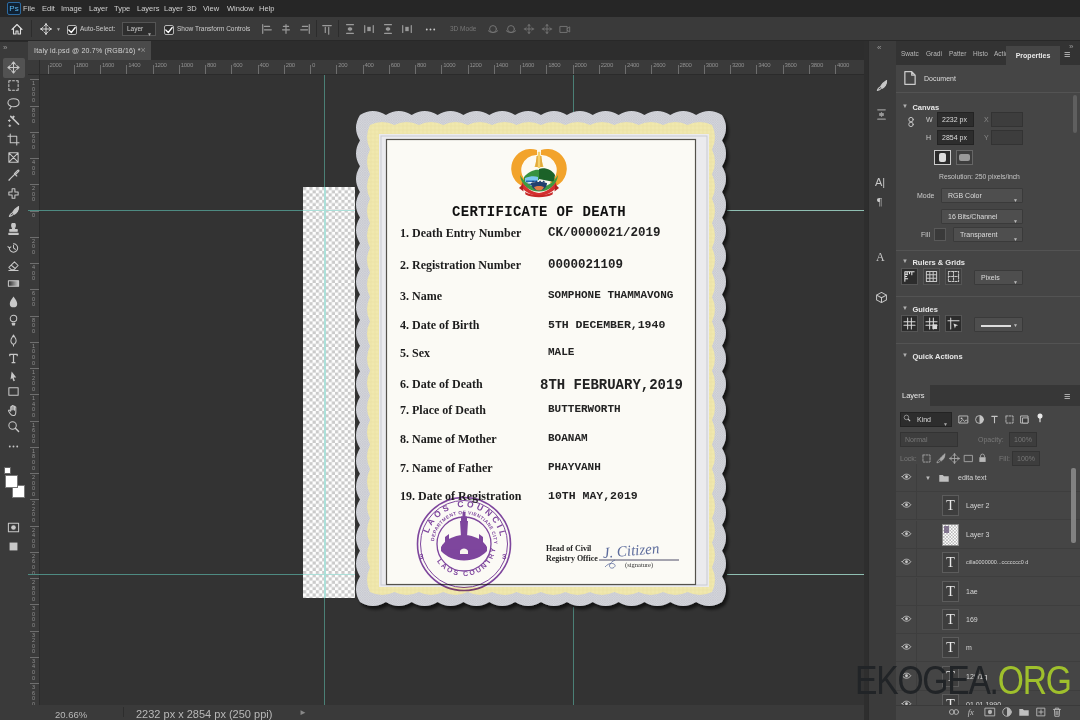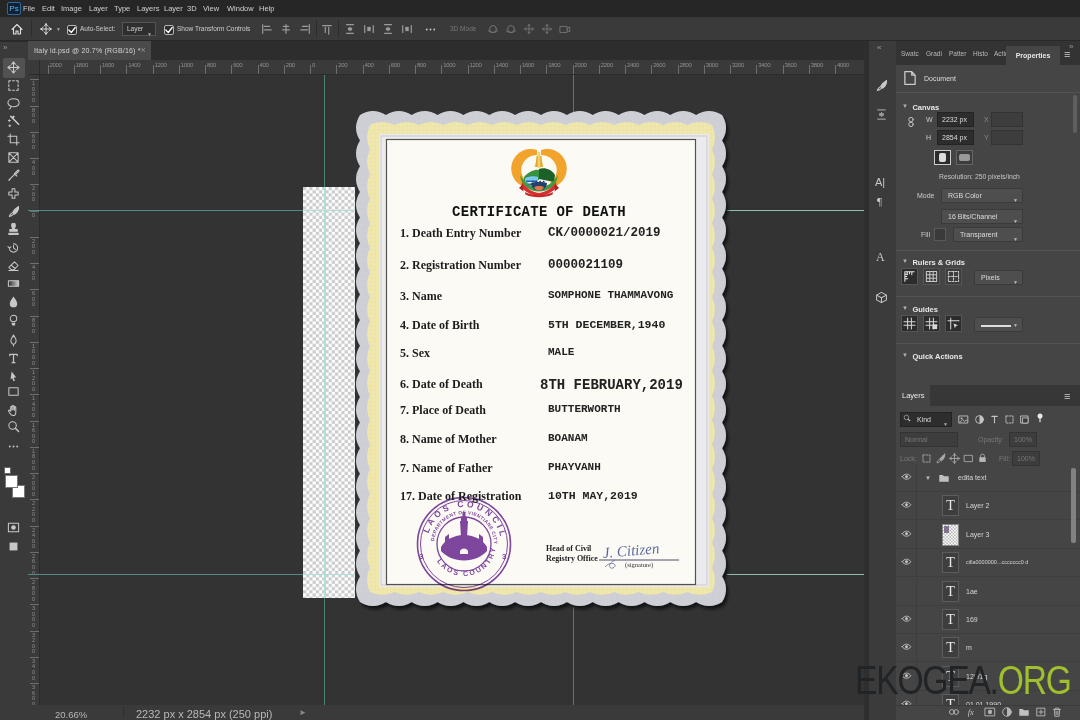--- a/index.html
+++ b/index.html
@@ -982,21 +982,21 @@
 <div class="clabel" style="left:400px;top:346px">5. Sex</div>
 <div class="cval" style="left:548px;top:346px;font-size:11px">MALE</div>
 <div class="clabel" style="left:400px;top:377px">6. Date of Death</div>
 <div class="cval" style="left:540px;top:377px;font-size:14px">8TH FEBRUARY,2019</div>
 <div class="clabel" style="left:400px;top:403px">7. Place of Death</div>
 <div class="cval" style="left:548px;top:403px;font-size:11px">BUTTERWORTH</div>
 <div class="clabel" style="left:400px;top:432px">8. Name of Mother</div>
 <div class="cval" style="left:548px;top:432px;font-size:11px">BOANAM</div>
 <div class="clabel" style="left:400px;top:461px">7. Name of Father</div>
 <div class="cval" style="left:548px;top:461px;font-size:11px">PHAYVANH</div>
-<div class="clabel" style="left:400px;top:489px">17. Date of Registration</div>
+<div class="clabel" style="left:400px;top:489px">19. Date of Registration</div>
 <div class="cval" style="left:548px;top:489px;font-size:11.5px">10TH MAY,2019</div>
 <div class="abs" style="left:546px;top:544px;font-family:'Liberation Serif',serif;font-weight:bold;font-size:8px;color:#222;line-height:9.5px">Head of Civil<br>Registry Office</div>
 <div class="abs" style="left:597px;top:534px;width:84px;height:36px">
 <svg width="84" height="36" viewBox="0 0 84 36">
 <text x="6" y="21" font-family="Liberation Serif" font-style="italic" font-size="15" fill="#5d6c9c" transform="rotate(-5 40 20)">J. Citizen</text>
 <path d="M2 26 H82" stroke="#3a3a5a" stroke-width="0.9"></path>
 <path d="M8 33 C14 26 22 31 16 34 C12 35 10 30 18 26" stroke="#5d6c9c" stroke-width="0.8" fill="none"></path>
 <text x="28" y="33" font-family="Liberation Serif" font-size="6.5" fill="#333">(signature)</text>
 </svg></div>
 <div id="status" class="abs">

